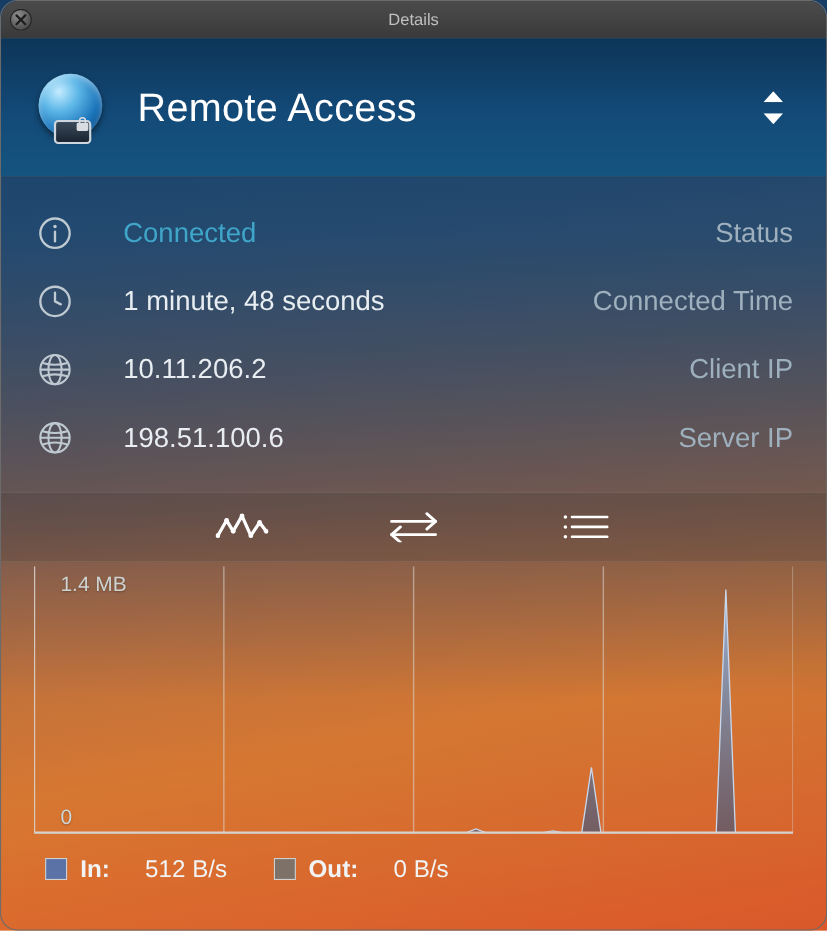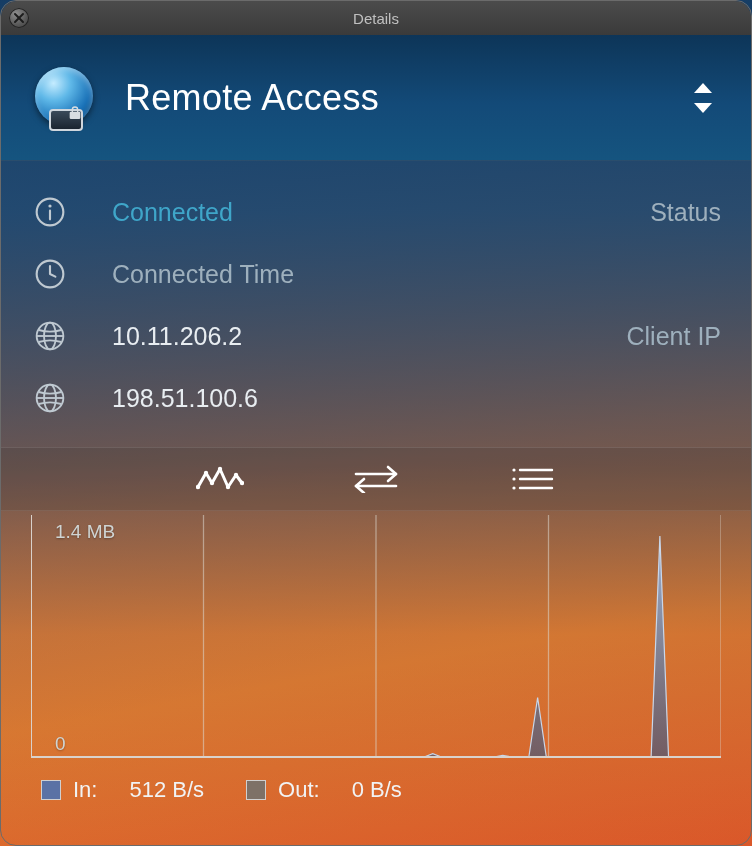--- a/index.html
+++ b/index.html
@@ -123,21 +123,21 @@
   
   .legend {
     display:flex; align-items:center; gap:42px;
     padding: 16px 40px 20px 40px;
     color:#f1f3f4; font-size:22px;
   }
   .legend-item { display:flex; align-items:center; gap:12px; }
   .swatch { width:20px; height:20px; border:1.5px solid #d0d0d0; }
   .swatch.in  { background:#5a72a5; }
   .swatch.out { background:#7e7167; }
-  .legend strong { font-weight:400; }
+  .legend strong { font-weight:700; }
   .legend .num { margin-left:20px; }
 </style>
 </head>
 <body>
 
 <div class="titlebar">
   <div class="close-btn">
     <svg viewBox="0 0 12 12">
       <line x1="2" y1="2" x2="10" y2="10" stroke="#1d1d1d" stroke-width="2" stroke-linecap="round"></line>
       <line x1="10" y1="2" x2="2" y2="10" stroke="#1d1d1d" stroke-width="2" stroke-linecap="round"></line>
@@ -181,20 +181,21 @@
     <span class="row-label">Status</span>
   </div>
 
   <div class="info-row">
     <span class="row-icon">
       <svg viewBox="0 0 24 24" width="32" height="32" fill="none" stroke="#bfc9d1" stroke-width="1.6">
         <circle cx="12" cy="12" r="10"></circle>
         <polyline points="12,6 12,12 16,14" stroke-linecap="round" stroke-linejoin="round"></polyline>
       </svg>
     </span>
+    <span class="row-value">1 minute, 48 seconds</span>
     <span class="row-label">Connected Time</span>
   </div>
 
   <div class="info-row">
     <span class="row-icon">
       <svg viewBox="0 0 24 24" width="32" height="32" fill="none" stroke="#bfc9d1" stroke-width="1.4">
         <circle cx="12" cy="12" r="10"></circle>
         <ellipse cx="12" cy="12" rx="4.5" ry="10"></ellipse>
         <line x1="2" y1="12" x2="22" y2="12"></line>
         <path d="M3.5 7.5 Q12 10 20.5 7.5"></path>
@@ -209,20 +210,21 @@
     <span class="row-icon">
       <svg viewBox="0 0 24 24" width="32" height="32" fill="none" stroke="#bfc9d1" stroke-width="1.4">
         <circle cx="12" cy="12" r="10"></circle>
         <ellipse cx="12" cy="12" rx="4.5" ry="10"></ellipse>
         <line x1="2" y1="12" x2="22" y2="12"></line>
         <path d="M3.5 7.5 Q12 10 20.5 7.5"></path>
         <path d="M3.5 16.5 Q12 14 20.5 16.5"></path>
       </svg>
     </span>
     <span class="row-value">198.51.100.6</span>
+    <span class="row-label">Server IP</span>
   </div>
 </div>
 
 <div class="tab-strip">
   <div class="tab-btn active">
     <svg viewBox="0 0 48 28" width="48" height="28" stroke-width="3" stroke-linecap="round" stroke-linejoin="round">
       <polyline points="2,22 10,8 16,18 24,4 32,22 40,10 46,18"></polyline>
       <circle cx="2" cy="22" r="2.2" fill="#fff" stroke="none"></circle>
       <circle cx="10" cy="8" r="2.2" fill="#fff" stroke="none"></circle>
       <circle cx="16" cy="18" r="2.2" fill="#fff" stroke="none"></circle>

